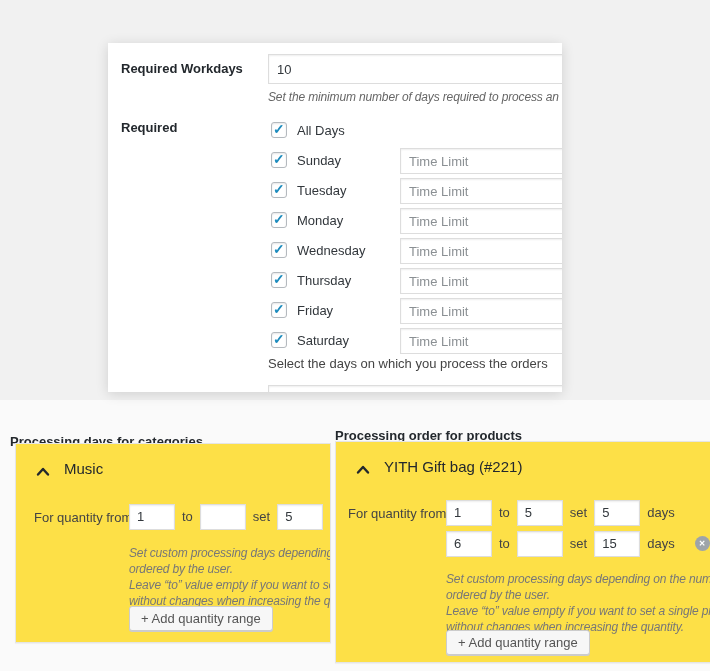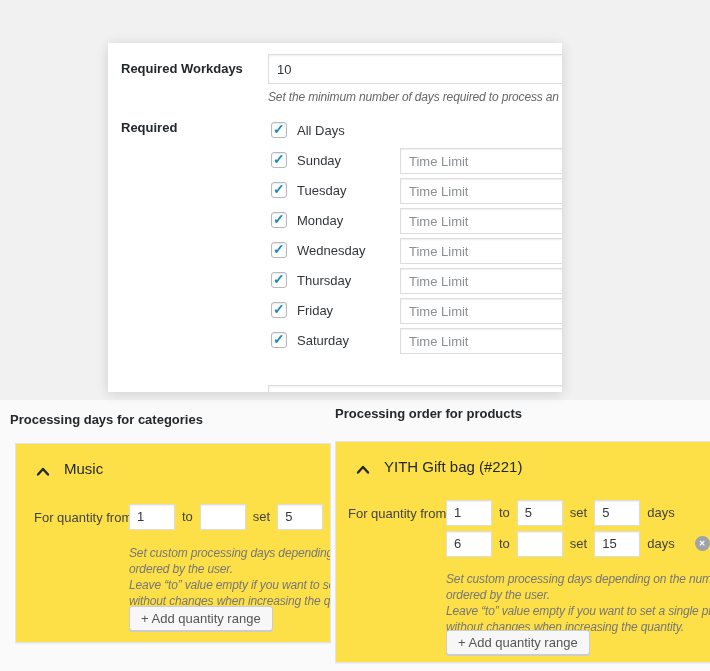--- a/index.html
+++ b/index.html
@@ -44,21 +44,21 @@
   }
   .chk-label { position:absolute; left:29px; top:7px; font-size:13px; color:#32373c; white-space:nowrap; }
   .time-input { left:132px; top:2px; width:200px; height:26px; }
   .select-days { position:absolute; left:160px; top:313px; font-size:13px; color:#444; white-space:nowrap; }
   .partial-input {
     position:absolute; left:160px; top:342px; width:320px; height:20px;
     background:#fff; border:1px solid #ddd; box-shadow:inset 0 1px 2px rgba(0,0,0,0.07);
   }
 
   
-  .section-heading { position:absolute; font-size:13px; font-weight:bold; color:#23282d; white-space:nowrap; }
+  .section-heading { position:absolute; font-size:13px; font-weight:bold; color:#23282d; white-space:nowrap;margin-top:22px; }
   .heading-categories { left:10px; top:412px; }
   .heading-products { left:335px; top:406px; }
 
   .panel {
     position:absolute; background:#fde047; border:1px solid #e5e5e5;
     box-shadow:0 1px 1px rgba(0,0,0,0.04); overflow:hidden;
   }
   .panel-categories { left:15px; top:443px; width:316px; height:200px; }
   .panel-products  { left:335px; top:441px; width:380px; height:222px; }
 
@@ -146,20 +146,21 @@
     <span class="checkbox checked"></span>
     <span class="chk-label">Friday</span>
     <input class="text-input time-input" type="text" placeholder="Time Limit" style="">
   </div>
   <div class="chk-row day-row" style="top:283px">
     <span class="checkbox checked"></span>
     <span class="chk-label">Saturday</span>
     <input class="text-input time-input" type="text" placeholder="Time Limit" style="">
   </div>
 
+  <div class="select-days">Select the days on which you process the orders</div>
   <div class="partial-input"></div>
 </section>
 
 <div class="section-heading heading-categories">Processing days for categories</div>
 
 <section class="panel panel-categories">
   <span class="caret">
     <svg width="14" height="12" viewBox="0 0 14 12">
         <path d="M2 8.5 L7 3 L12 8.5" stroke="#23282d" stroke-width="2.4" fill="none" stroke-linecap="round" stroke-linejoin="round"></path>
       </svg>

